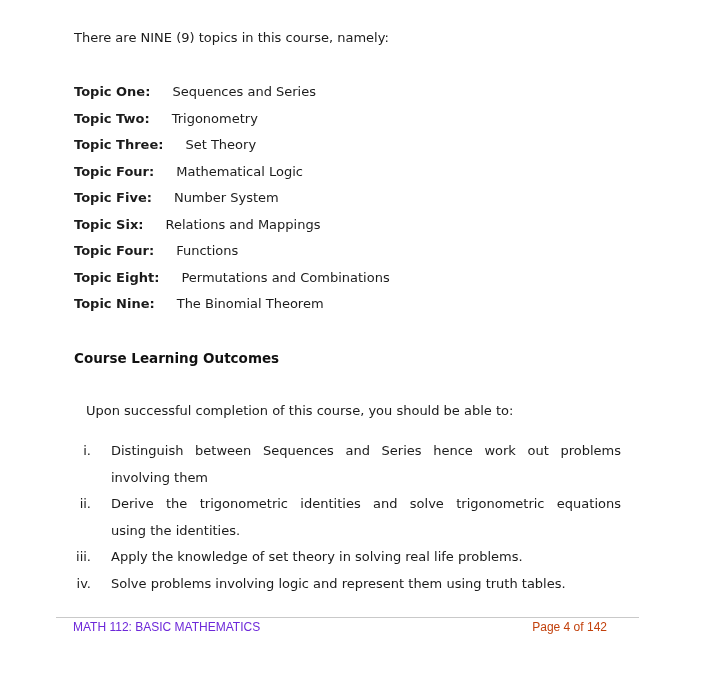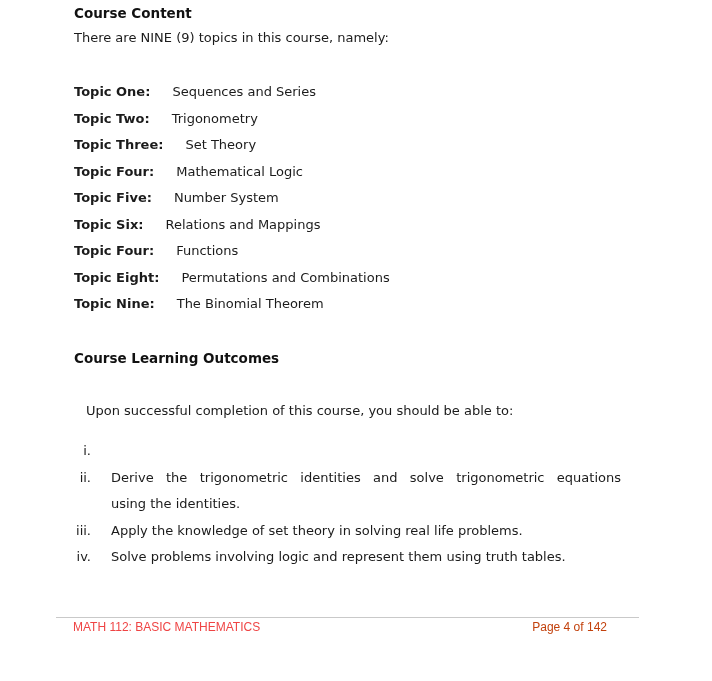--- a/index.html
+++ b/index.html
@@ -89,40 +89,39 @@
     width: 583px;
     height: 0;
     border-top: 1px solid #c9c9c9;
   }
   .footer-left {
     position: absolute;
     left: 73px;
     top: 620px;
     font-family: "Liberation Sans", sans-serif;
     font-size: 12px;
-    color: #ef4444;
+    color: #6d28d9;
     white-space: nowrap;
   }
   .footer-right {
     position: absolute;
     right: 105px;
     top: 620px;
     font-family: "Liberation Sans", sans-serif;
     font-size: 12px;
     color: #c2410c;
     white-space: nowrap;
   }
   b { font-weight: normal; }
 </style>
 </head>
 <body>
 
 <div class="doc">
 
-  <h1 class="sec-heading h1">Course Content</h1>
 
   <p class="intro"><span>There are </span><b>NINE (9)</b><span> topics in this course, namely:</span></p>
 
   <div class="topics">
     <div class="topic-row"><span class="topic-label">Topic One:</span><span class="topic-title">Sequences and Series</span></div>
     <div class="topic-row"><span class="topic-label">Topic Two:</span><span class="topic-title">Trigonometry</span></div>
     <div class="topic-row"><span class="topic-label">Topic Three:</span><span class="topic-title">Set Theory</span></div>
     <div class="topic-row"><span class="topic-label">Topic Four:</span><span class="topic-title">Mathematical Logic</span></div>
     <div class="topic-row"><span class="topic-label">Topic Five:</span><span class="topic-title">Number System</span></div>
     <div class="topic-row"><span class="topic-label">Topic Six:</span><span class="topic-title">Relations and Mappings</span></div>
@@ -132,20 +131,22 @@
   </div>
 
   <h2 class="sec-heading h2">Course Learning Outcomes</h2>
 
   <p class="intro2">Upon successful completion of this course, you should be able to:</p>
 
   <div class="outcomes">
     <div class="outcome">
       <span class="marker">i.</span>
       <div class="lines">
+        <div class="line just">Distinguish between Sequences and Series hence work out problems</div>
+        <div class="line">involving them</div>
       </div>
     </div>
     <div class="outcome">
       <span class="marker">ii.</span>
       <div class="lines">
         <div class="line just">Derive the trigonometric identities and solve trigonometric equations</div>
         <div class="line">using the identities.</div>
       </div>
     </div>
     <div class="outcome">

